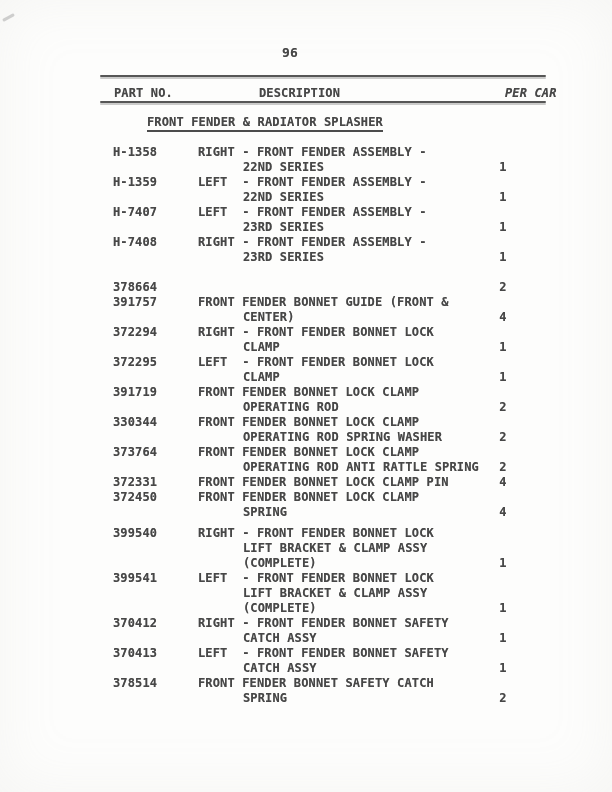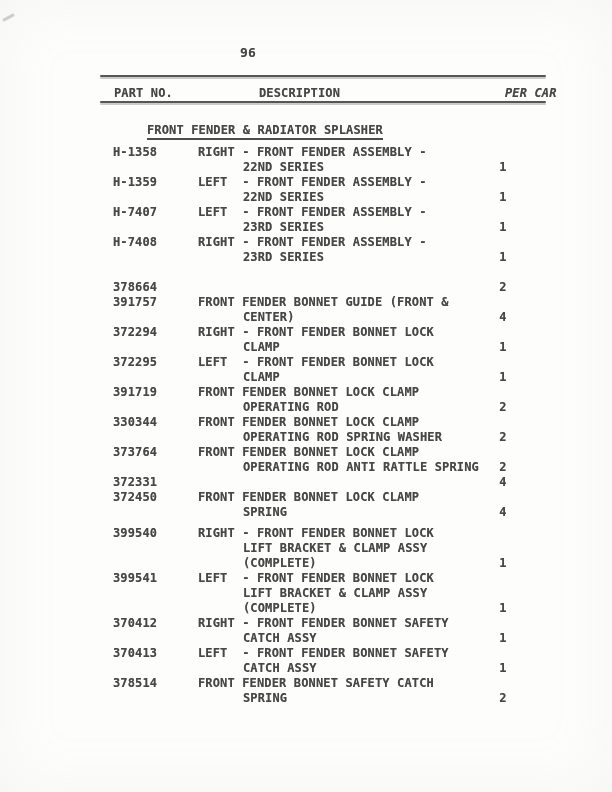--- a/index.html
+++ b/index.html
@@ -26,40 +26,41 @@
     letter-spacing: 0.15px;
     white-space: pre;
     text-shadow: 0 0 0.6px rgba(70,70,70,0.55);
     line-height: 1;
   }
   .page-number {
     position: absolute;
     left: 240px;
     top: 46px;
     width: 100px;
+    text-align: center;
     font-size: 13px;
   }
   .rule {
     position: absolute;
     left: 100px;
     width: 446px;
     height: 2px;
     background: #565656;
     box-shadow: 0 2px 0 rgba(110,110,110,0.35);
     border-radius: 1px;
   }
   .rule-top { top: 75px; }
   .rule-mid { top: 101px; }
   .col-head { position: absolute; top: 87px; }
   .col-head-part { left: 114px; }
   .col-head-desc { left: 259px; }
   .col-head-percar { left: 505px; font-style: italic; }
   .section-title {
     position: absolute;
-    top: 124px;
+    top: 116px;
     left: 147px;
     border-bottom: 2px solid #4c4c4c;
     padding-bottom: 2px;
   }
   .rows {
     position: absolute;
     top: 146px;
     left: 0;
     width: 500px;
   }
@@ -209,20 +210,21 @@
           <span class="txt desc">FRONT FENDER BONNET LOCK CLAMP</span>
         </div>
         <div class="line">
           <span class="txt desc cont">OPERATING ROD ANTI RATTLE SPRING</span>
           <span class="txt qty">2</span>
         </div>
       </div>
       <div class="row">
         <div class="line">
           <span class="txt part">372331</span>
+          <span class="txt desc">FRONT FENDER BONNET LOCK CLAMP PIN</span>
           <span class="txt qty">4</span>
         </div>
       </div>
       <div class="row">
         <div class="line">
           <span class="txt part">372450</span>
           <span class="txt desc">FRONT FENDER BONNET LOCK CLAMP</span>
         </div>
         <div class="line">
           <span class="txt desc cont">SPRING</span>

